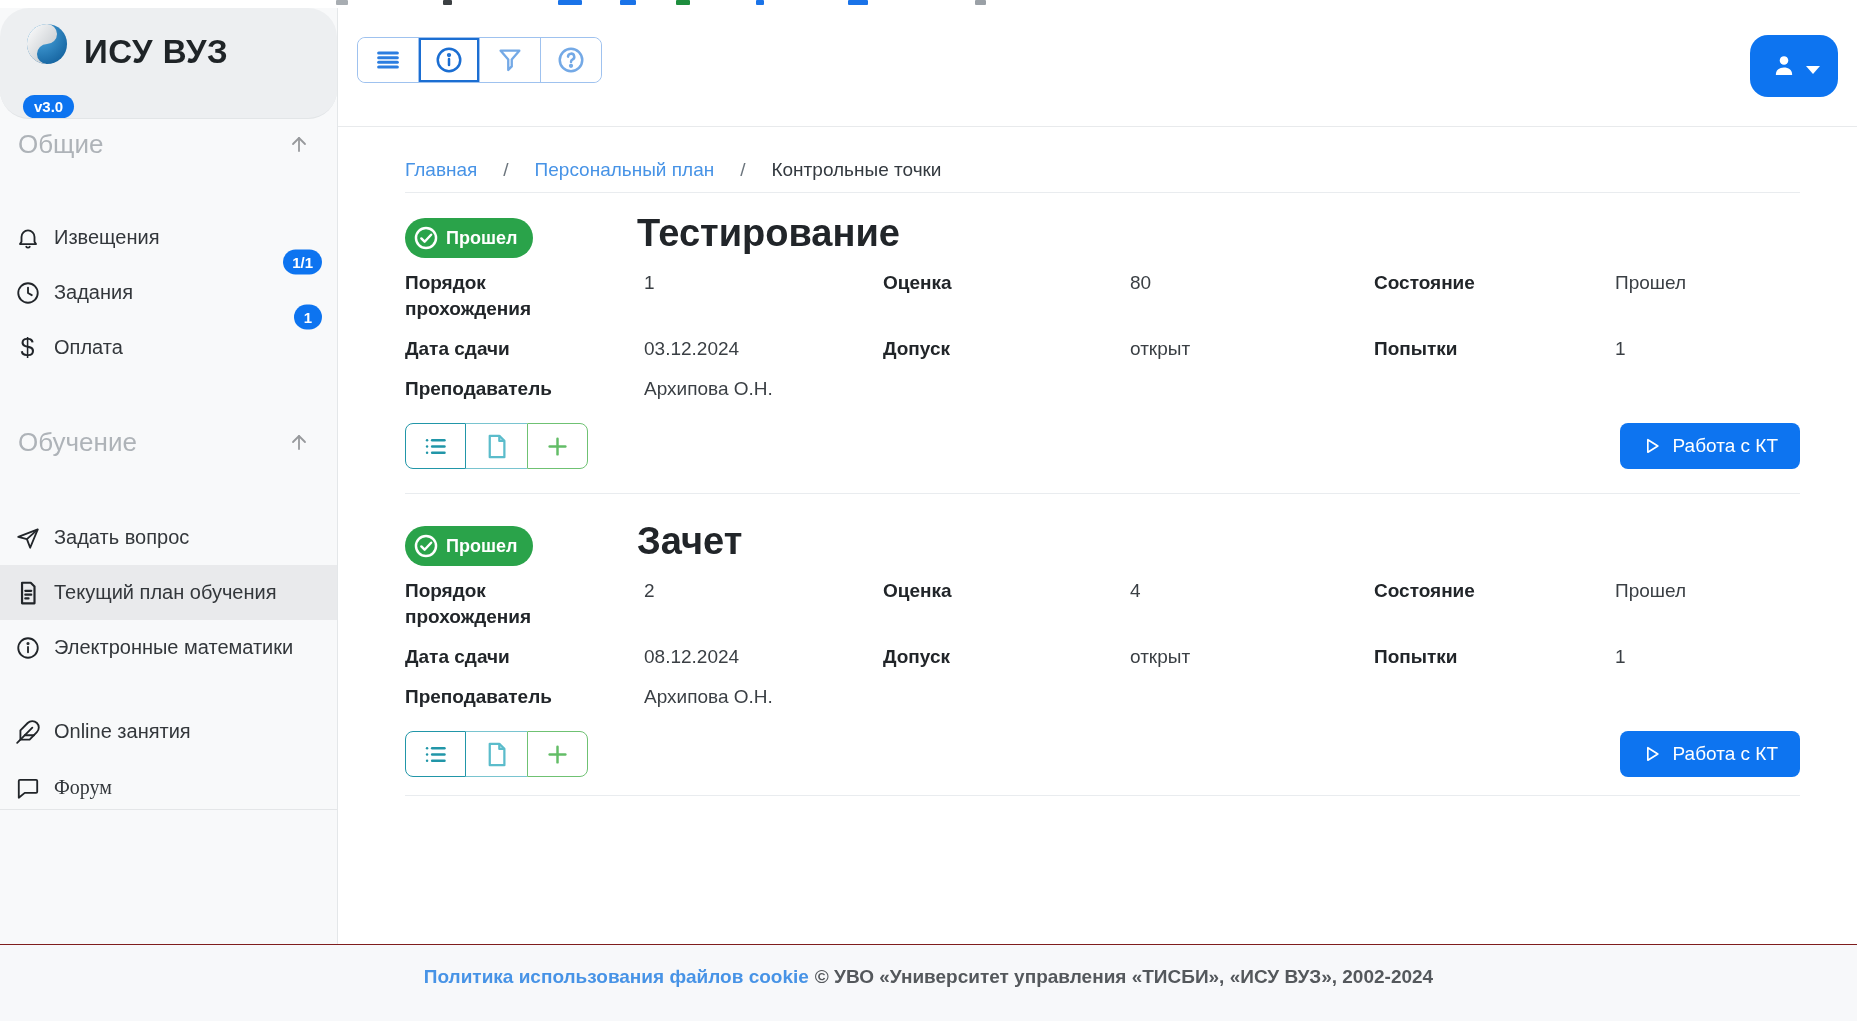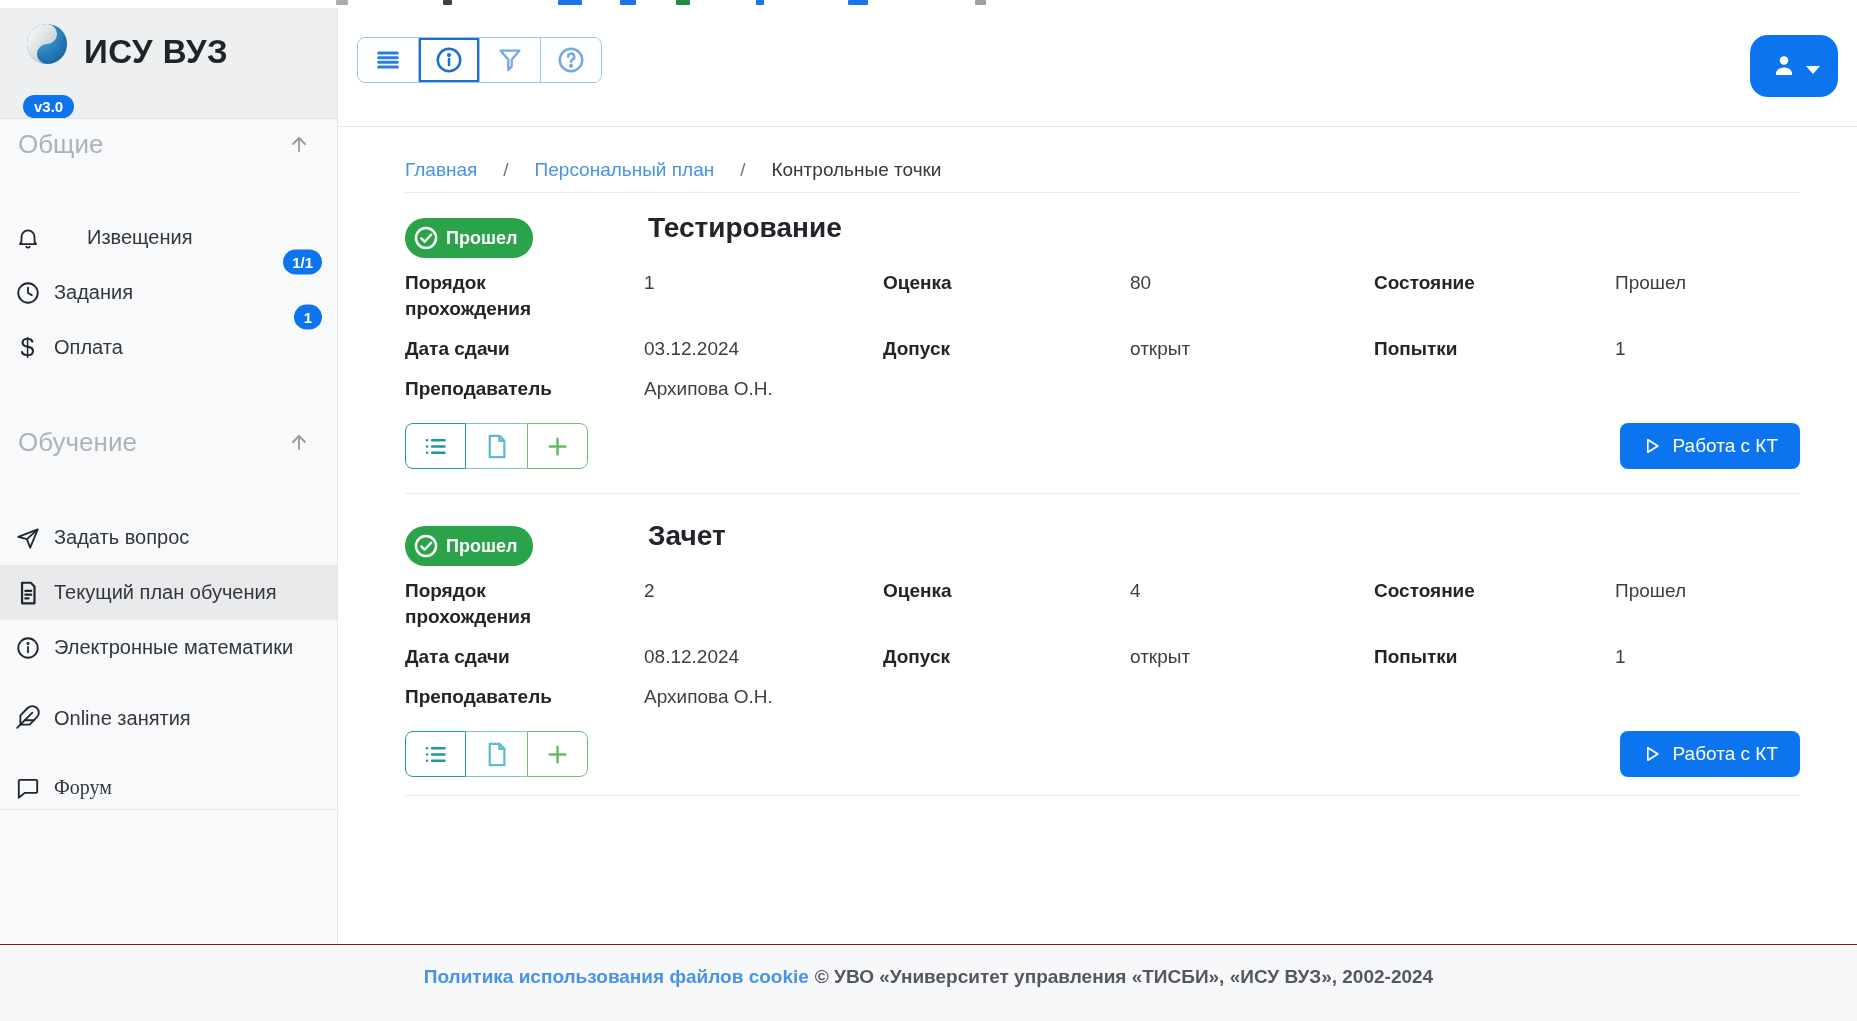--- a/index.html
+++ b/index.html
@@ -6,21 +6,21 @@
   .page{position:relative;width:1857px;height:1021px;overflow:hidden;
         font-family:"Liberation Sans","DejaVu Sans",sans-serif;color:#212529;background:#fff;}
 
   
   .top-strip{position:absolute;left:0;top:0;width:100%;height:8px;background:#fff;}
   .top-strip .mk{position:absolute;top:0;height:5px;border-radius:1px;}
 
   
   .sidebar{position:absolute;left:0;top:8px;width:338px;height:936px;background:#f8f9fa;
            border-right:1px solid #e4e7e9;box-sizing:border-box;}
-  .logo-area{position:relative;height:110px;background:#edeff1;border-bottom:1px solid #e2e5e7;}
+  .logo-area{position:relative;height:110px;background:#edeff1;border-bottom:1px solid #e2e5e7;border-radius:29px;}
   .logo-svg{position:absolute;left:26px;top:15px;width:42px;height:42px;}
   .logo-title{position:absolute;left:84px;top:25px;font-size:33px;font-weight:700;color:#1f2427;letter-spacing:.5px;}
   .ver-badge{position:absolute;left:23px;top:71px;background:#0d74f0;color:#fff;font-size:15px;font-weight:700;
              padding:3px 11px;border-radius:13px;margin-top:16px;}
   .sec-head{position:absolute;left:0;width:100%;height:48px;display:flex;align-items:center;
             padding-left:18px;box-sizing:border-box;font-size:26px;font-weight:300;color:#aeb3b8;}
   .sec-head .up-arrow{position:absolute;right:26px;top:12px;width:24px;height:24px;}
   .s-item{position:absolute;left:0;width:100%;height:55px;display:flex;align-items:center;
           padding-left:14px;box-sizing:border-box;cursor:pointer;}
   .s-item.active{background:#e9eaec;}
@@ -53,21 +53,21 @@
   .bc-current{color:#343a40;}
   .hdivider{border:none;border-top:1px solid #e9ecef;margin:7px 0 0 0;}
   .course-box{margin-top:25px;height:82px;background:#cfe2fa;border-radius:6px;display:flex;align-items:center;
               padding-left:27px;font-size:30px;font-weight:700;color:#16508f;}
 
   .card-head{position:relative;height:40px;}
   .card-head.c1{margin-top:25px;} .card-head.c2{margin-top:32px;}
   .status-badge{position:absolute;left:0;top:0;height:40px;background:#2aa34a;border-radius:20px;
                 display:flex;align-items:center;gap:6px;padding:0 16px 0 7px;}
   .status-badge span{color:#fff;font-size:18px;font-weight:700;}
-  .card-title{position:absolute;left:243px;top:-6px;font-size:28px;font-weight:600;color:#212529;}
+  .card-title{position:absolute;left:232px;top:-6px;font-size:38px;font-weight:600;color:#212529;}
 
   .fgrid{margin-top:12px;display:grid;grid-template-columns:239px 239px 247px 244px 241px 1fr;
          grid-row-gap:14px;font-size:19px;line-height:26px;align-items:start;}
   .flabel{font-weight:700;color:#212529;}
   .flabel.wrap{max-width:170px;}
   .fvalue{color:#3a3f44;}
 
   .action-row{margin-top:21px;display:flex;justify-content:space-between;align-items:center;height:46px;}
   .icon-group{display:flex;}
   .ig-cell{width:61px;height:46px;display:flex;align-items:center;justify-content:center;cursor:pointer;
@@ -123,21 +123,21 @@
     </div>
 
     <div class="sec-head" style="top:112px;">
       <span>Общие</span>
       <svg class="up-arrow" viewBox="0 0 24 24" fill="none" stroke="#97999c" stroke-width="1.8" stroke-linecap="round" stroke-linejoin="round">
           <path d="M12 19V6"></path>
           <path d="M6 12l6-6 6 6"></path>
         </svg>
     </div>
 
-    <div class="s-item" style="top:202px;gap:33px;">
+    <div class="s-item" style="top:202px;">
       <span class="ico">
         <svg width="26" height="26" viewBox="0 0 24 24" fill="none" stroke="#212529" stroke-width="1.7" stroke-linecap="round" stroke-linejoin="round">
             <path d="M18 11a6 6 0 1 0-12 0v4.4L4.6 17.6h14.8L18 15.4z"></path>
             <path d="M10.4 20a1.9 1.9 0 0 0 3.2 0"></path>
           </svg>
       </span>
       <span class="lbl">Извещения</span>
       <span class="s-badge">1/1</span>
     </div>
 
@@ -191,21 +191,21 @@
       <span class="ico">
         <svg width="26" height="26" viewBox="0 0 24 24" fill="none" stroke="#212529" stroke-width="1.7" stroke-linecap="round">
             <circle cx="12" cy="12" r="9"></circle>
             <path d="M12 11v5"></path>
             <circle cx="12" cy="7.8" r="0.6" fill="#212529"></circle>
           </svg>
       </span>
       <span class="lbl">Электронные математики</span>
     </div>
 
-    <div class="s-item" style="top:667px;align-items:flex-end;">
+    <div class="s-item" style="top:696px;">
       <span class="ico">
         <svg width="26" height="26" viewBox="0 0 24 24" fill="none" stroke="#212529" stroke-width="1.7" stroke-linecap="round" stroke-linejoin="round">
             <path d="M20.2 12.2a6 6 0 0 0-8.5-8.5L5 10.5V19h8.5z"></path>
             <path d="M16 8L2 22"></path>
             <path d="M17.5 15H9"></path>
           </svg>
       </span>
       <span class="lbl">Online занятия</span>
     </div>
 

